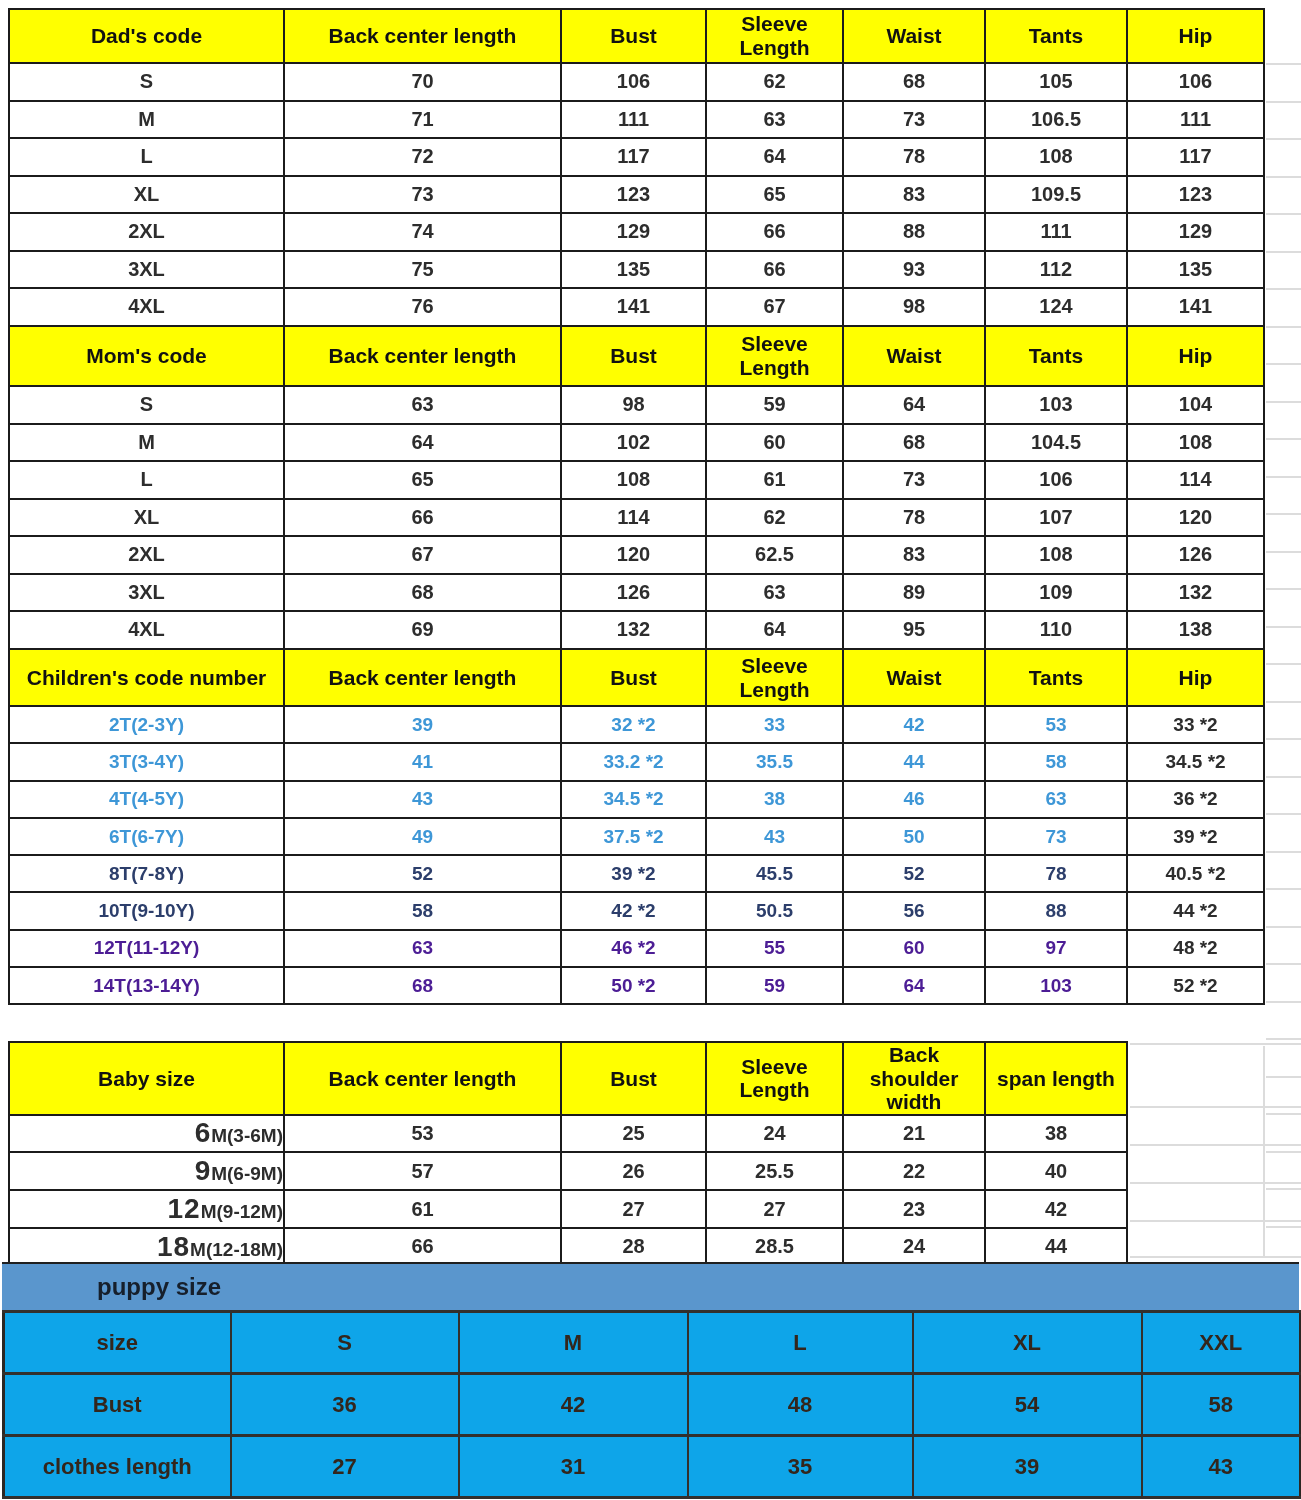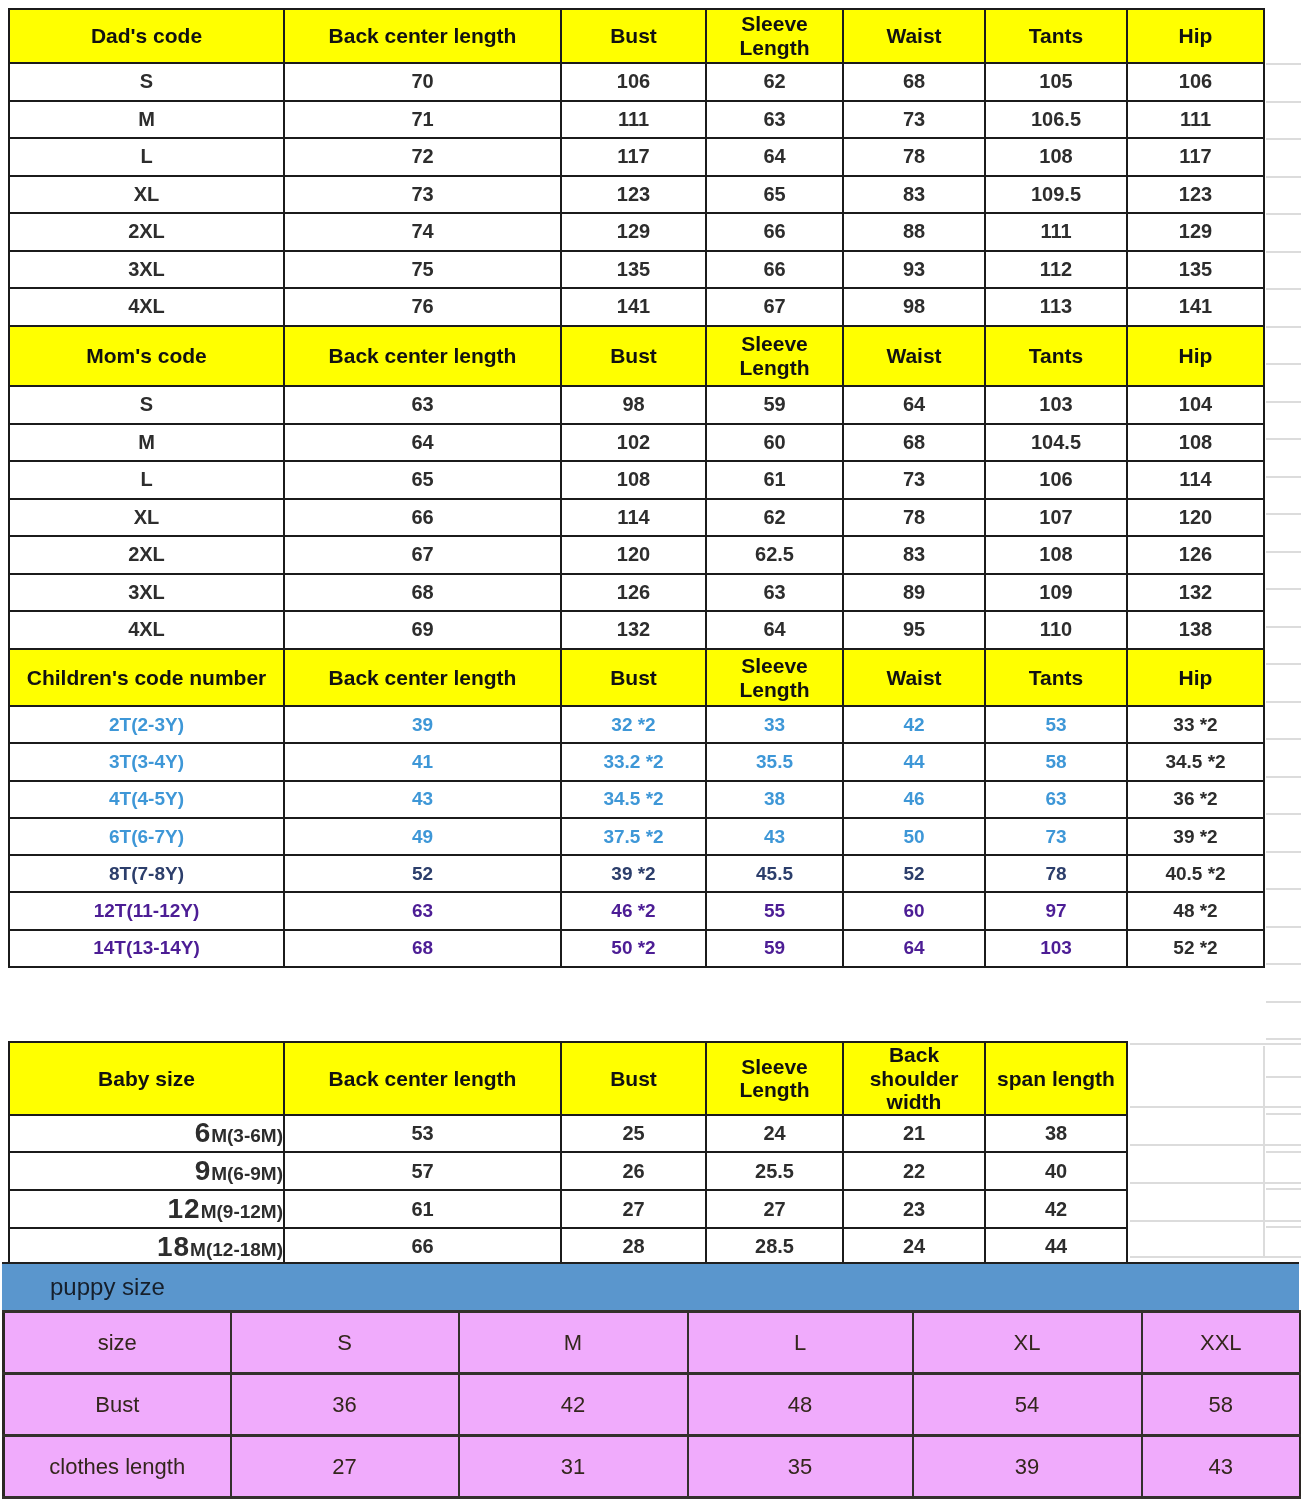--- a/index.html
+++ b/index.html
@@ -34,25 +34,25 @@
 
   #baby-table{left:8px;top:1041px;width:1118px;}
   #baby-table thead tr{height:57px;}
   #baby-table tbody tr{height:37.8px;}
   .baby-label{text-align:right;padding-left:2px !important;font-size:19px;}
   .big-digit{font-size:28px;font-weight:600;letter-spacing:1px;}
 
   
   #puppy-bar{position:absolute;left:2px;top:1262px;width:1297px;height:48px;
              background:#5a96cd;border-top:2px solid #1f1f1f;box-sizing:border-box;
-             display:flex;align-items:center;padding-left:48px;
-             font-size:24px;font-weight:400;color:#161f2b;}
+             display:flex;align-items:center;padding-left:95px;
+             font-size:24px;font-weight:700;color:#161f2b;}
   #puppy-table{left:2px;top:1310px;width:1297px;border:3px solid #2b2723;}
-  #puppy-table td{background:#f0abfc;border:2px solid #33302c;border-top-width:3px;border-bottom-width:3px;
-                  font-size:22px;font-weight:400;}
+  #puppy-table td{background:#0ea5e9;border:2px solid #33302c;border-top-width:3px;border-bottom-width:3px;
+                  font-size:22px;font-weight:700;}
   #puppy-table tbody tr{height:62px;}
 
   
   .stub-strip{position:absolute;left:1266px;top:28px;width:35px;height:1230px;
               background:repeating-linear-gradient(to bottom,transparent 0 35.5px,#dcdcdc 35.5px 37.5px);}
   .hline{position:absolute;left:1130px;width:171px;height:2px;background:#dcdcdc;}
   .vline{position:absolute;left:1263px;top:1046px;width:2px;height:210px;background:#dcdcdc;}
 </style>
 </head>
 <body>
@@ -144,21 +144,21 @@
           <td class="c-black">93</td>
           <td class="c-black">112</td>
           <td class="c-black">135</td>
         </tr>
         <tr>
           <td class="c-black">4XL</td>
           <td class="c-black">76</td>
           <td class="c-black">141</td>
           <td class="c-black">67</td>
           <td class="c-black">98</td>
-          <td class="c-black">113</td>
+          <td class="c-black">124</td>
           <td class="c-black">141</td>
         </tr>
       </tbody>
   </table>
 
   <table id="mom-table">
     <colgroup>
         <col style="width:275px">
         <col style="width:277px">
         <col style="width:145px">
@@ -306,20 +306,29 @@
           <td class="c-black">39 *2</td>
         </tr>
         <tr>
           <td class="c-navy">8T(7-8Y)</td>
           <td class="c-navy">52</td>
           <td class="c-navy">39 *2</td>
           <td class="c-navy">45.5</td>
           <td class="c-navy">52</td>
           <td class="c-navy">78</td>
           <td class="c-black">40.5 *2</td>
+        </tr>
+        <tr>
+          <td class="c-navy">10T(9-10Y)</td>
+          <td class="c-navy">58</td>
+          <td class="c-navy">42 *2</td>
+          <td class="c-navy">50.5</td>
+          <td class="c-navy">56</td>
+          <td class="c-navy">88</td>
+          <td class="c-black">44 *2</td>
         </tr>
         <tr>
           <td class="c-red">12T(11-12Y)</td>
           <td class="c-red">63</td>
           <td class="c-red">46 *2</td>
           <td class="c-red">55</td>
           <td class="c-red">60</td>
           <td class="c-red">97</td>
           <td class="c-black">48 *2</td>
         </tr>

